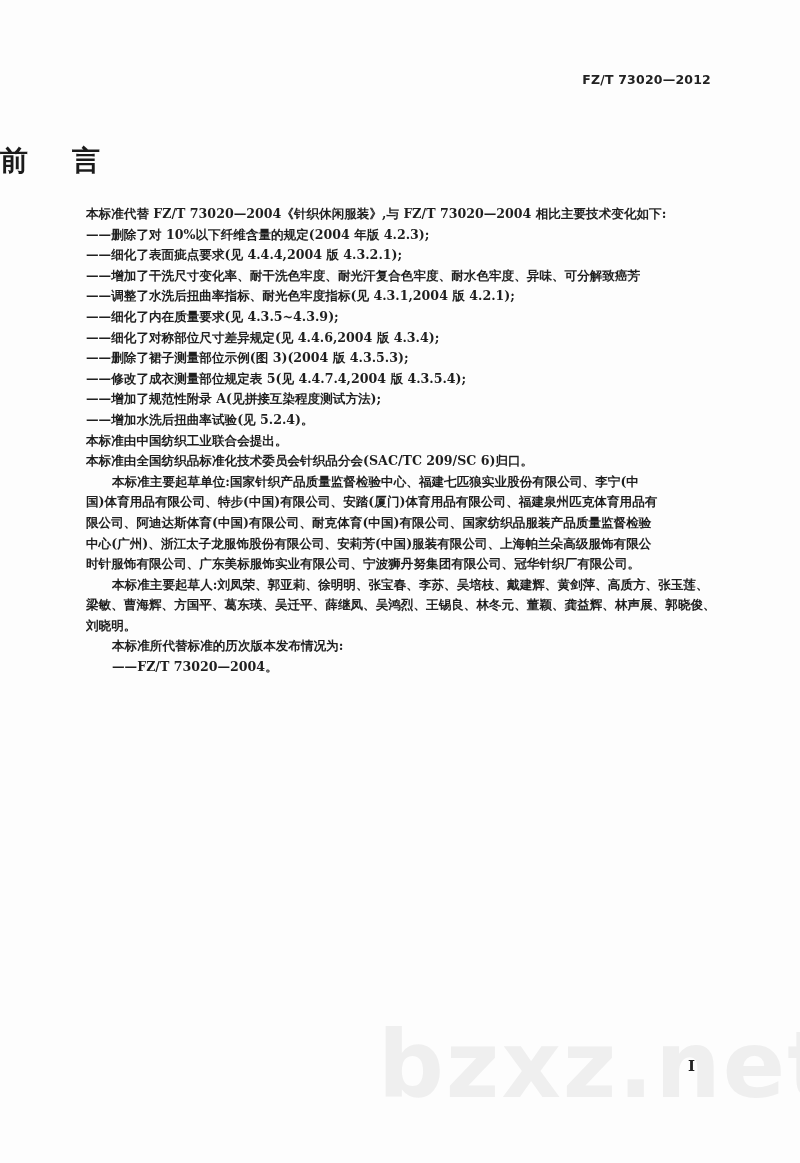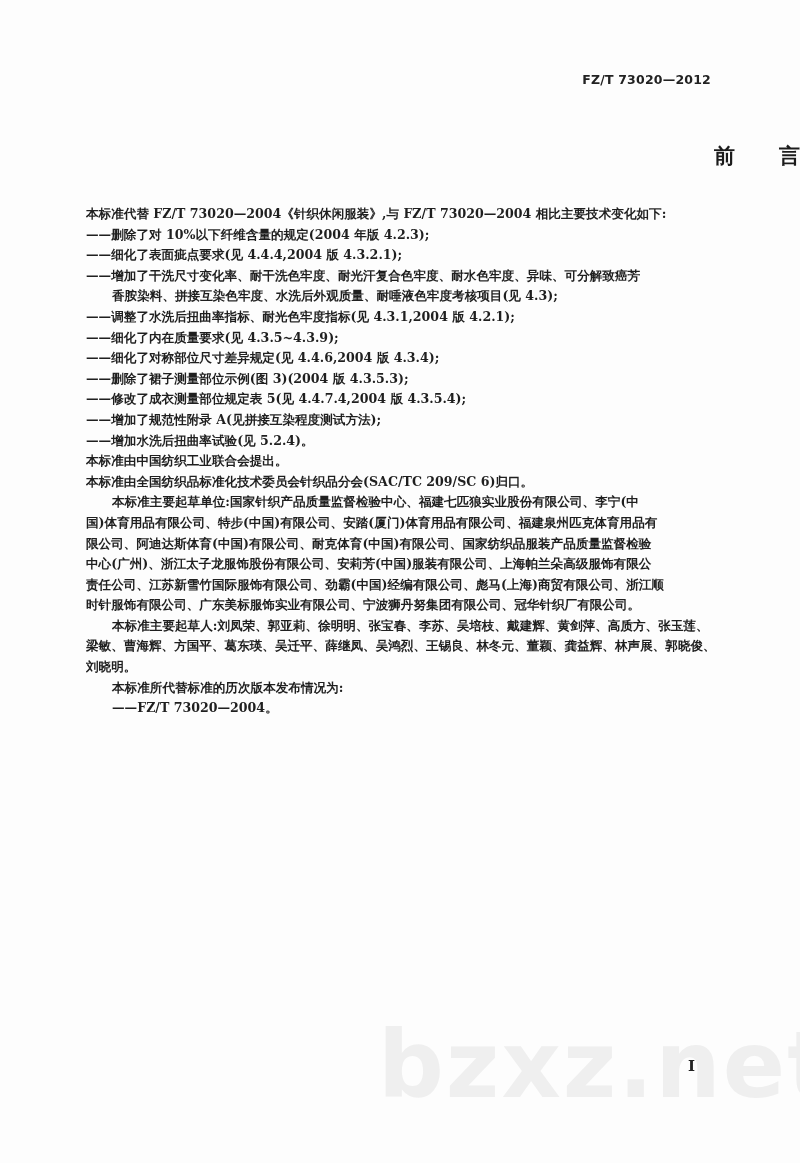--- a/index.html
+++ b/index.html
@@ -1,22 +1,22 @@
 <!DOCTYPE html>
 <html><head>
 <meta charset="utf-8">
 <style>
   html, body { margin:0; padding:0; background:#ffffff; }
   body { width:800px; height:1163px; position:relative; overflow:hidden;
          font-family:"DejaVu Serif","Liberation Serif",serif; color:#1a1a1a; }
   .page { position:absolute; left:0; top:0; width:800px; height:1163px; background:#fdfdfd; }
   .doc-code { position:absolute; right:89px; top:72px; font-size:12.5px; font-weight:bold;
               font-family:"DejaVu Sans","Liberation Sans",sans-serif; letter-spacing:0.2px; color:#222; }
-  .title { position:absolute; left:0; width:800px; top:142px; text-align:right;
-           font-size:21px; font-weight:bold; font-family:"DejaVu Sans","Liberation Sans",sans-serif;
+  .title { position:absolute; left:0; width:800px; top:142px; text-align:left;
+           font-size:28px; font-weight:bold; font-family:"DejaVu Sans","Liberation Sans",sans-serif;
            letter-spacing:0; color:#1b1b1b; }
   .title span { display:inline-block; }
   .title .gap { width:44px; }
   .body { position:absolute; left:86px; top:204px; width:636px; font-size:12.6px; line-height:20.6px;
           font-weight:bold; color:#1f1f1f; }
   .p { margin:0; padding:0; white-space:normal; }
   .item { padding-left:0; }
   .cont { padding-left:26px; }
   .watermark { position:absolute; left:378px; top:1012px; font-size:92px; font-weight:bold;
                font-family:"DejaVu Sans","Liberation Sans",sans-serif; color:#efefef; letter-spacing:2px; }
@@ -33,39 +33,37 @@
     <span data-name="title-char-1">前</span><span class="gap" data-name="title-spacer"></span><span data-name="title-char-2">言</span>
   </div>
 
   <div class="body" data-name="preface-body">
     <p class="p" data-name="paragraph-replaces">本标准代替 FZ/T 73020—2004《针织休闲服装》,与 FZ/T 73020—2004 相比主要技术变化如下:</p>
 
     <div data-name="technical-changes-list">
       <p class="p item" data-name="change-item">——删除了对 10%以下纤维含量的规定(2004 年版 4.2.3);</p>
       <p class="p item" data-name="change-item">——细化了表面疵点要求(见 4.4.4,2004 版 4.3.2.1);</p>
       <p class="p item" data-name="change-item">——增加了干洗尺寸变化率、耐干洗色牢度、耐光汗复合色牢度、耐水色牢度、异味、可分解致癌芳</p>
-      <p class="p cont" data-name="change-item-continuation">香胺染料、拼接互染色牢度、水洗后外观质量、耐唾液色牢度考核项目(见 4.3);</p>
       <p class="p item" data-name="change-item">——调整了水洗后扭曲率指标、耐光色牢度指标(见 4.3.1,2004 版 4.2.1);</p>
       <p class="p item" data-name="change-item">——细化了内在质量要求(见 4.3.5~4.3.9);</p>
       <p class="p item" data-name="change-item">——细化了对称部位尺寸差异规定(见 4.4.6,2004 版 4.3.4);</p>
       <p class="p item" data-name="change-item">——删除了裙子测量部位示例(图 3)(2004 版 4.3.5.3);</p>
       <p class="p item" data-name="change-item">——修改了成衣测量部位规定表 5(见 4.4.7.4,2004 版 4.3.5.4);</p>
       <p class="p item" data-name="change-item">——增加了规范性附录 A(见拼接互染程度测试方法);</p>
       <p class="p item" data-name="change-item">——增加水洗后扭曲率试验(见 5.2.4)。</p>
     </div>
 
     <p class="p" data-name="paragraph-proposed-by">本标准由中国纺织工业联合会提出。</p>
     <p class="p" data-name="paragraph-under-jurisdiction">本标准由全国纺织品标准化技术委员会针织品分会(SAC/TC 209/SC 6)归口。</p>
 
     <div data-name="drafting-units">
       <p class="p" data-name="drafting-units-line">本标准主要起草单位:国家针织产品质量监督检验中心、福建七匹狼实业股份有限公司、李宁(中</p>
       <p class="p" data-name="drafting-units-line" style="margin-left:-26px">国)体育用品有限公司、特步(中国)有限公司、安踏(厦门)体育用品有限公司、福建泉州匹克体育用品有</p>
       <p class="p" data-name="drafting-units-line" style="margin-left:-26px">限公司、阿迪达斯体育(中国)有限公司、耐克体育(中国)有限公司、国家纺织品服装产品质量监督检验</p>
       <p class="p" data-name="drafting-units-line" style="margin-left:-26px">中心(广州)、浙江太子龙服饰股份有限公司、安莉芳(中国)服装有限公司、上海帕兰朵高级服饰有限公</p>
-      <p class="p" data-name="drafting-units-line" style="margin-left:-26px">责任公司、江苏新雪竹国际服饰有限公司、劲霸(中国)经编有限公司、彪马(上海)商贸有限公司、浙江顺</p>
       <p class="p" data-name="drafting-units-line" style="margin-left:-26px">时针服饰有限公司、广东美标服饰实业有限公司、宁波狮丹努集团有限公司、冠华针织厂有限公司。</p>
     </div>
 
     <div data-name="drafters">
       <p class="p" data-name="drafters-line">本标准主要起草人:刘凤荣、郭亚莉、徐明明、张宝春、李苏、吴培枝、戴建辉、黄剑萍、高质方、张玉莲、</p>
       <p class="p" data-name="drafters-line" style="margin-left:-26px">梁敏、曹海辉、方国平、葛东瑛、吴迁平、薛继凤、吴鸿烈、王锡良、林冬元、董颖、龚益辉、林声展、郭晓俊、</p>
       <p class="p" data-name="drafters-line" style="margin-left:-26px">刘晓明。</p>
     </div>
 
     <p class="p" data-name="paragraph-history">本标准所代替标准的历次版本发布情况为:</p>

